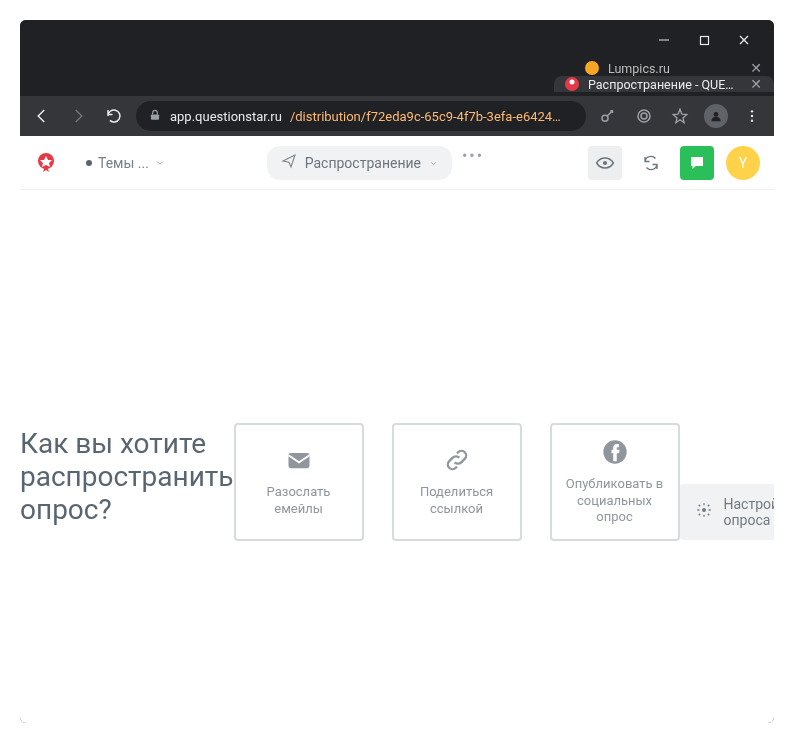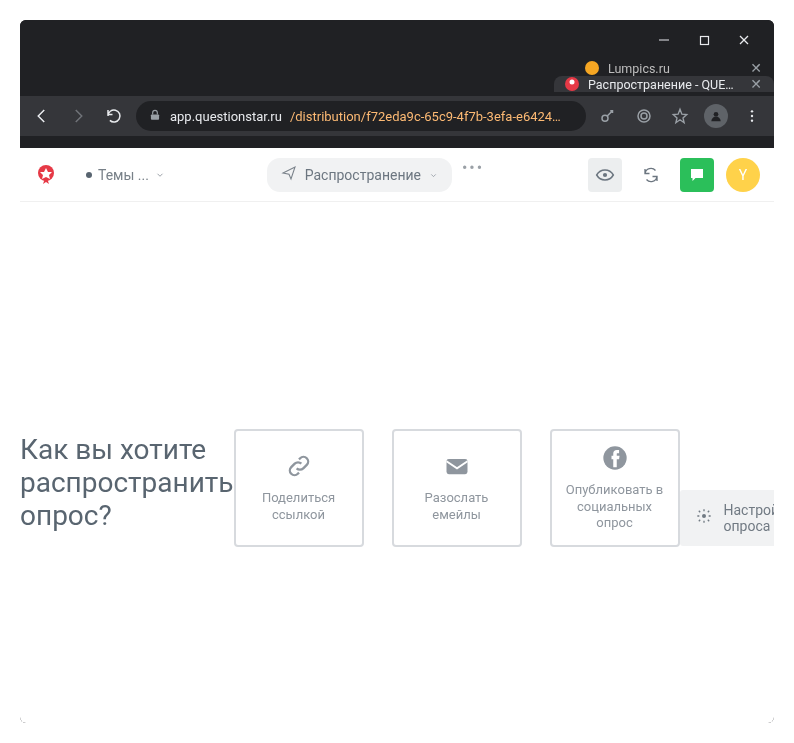--- a/index.html
+++ b/index.html
@@ -126,21 +126,20 @@
     background: #5f6368;
     display: flex; align-items: center; justify-content: center;
     color: #e8eaed;
   }
   
   .app {
     flex: 1;
     background: #fff;
     display: flex;
     flex-direction: column;
-    margin-top: 12px;
   }
   .app-header {
     height: 54px;
     display: flex;
     align-items: center;
     padding: 0 14px;
     gap: 12px;
     border-bottom: 1px solid #f0f0f0;
   }
   .logo {
@@ -408,33 +407,33 @@
       </div>
     </div>
 
     <div class="main">
       <h1 class="page-title">Как вы хотите распространить опрос?</h1>
 
       <div class="cards">
         <div class="card">
           <span>
             <svg viewBox="0 0 24 24">
-                <path d="M10 14a4 4 0 0 0 5.66 0l3-3a4 4 0 0 0-5.66-5.66l-1 1M14 10a4 4 0 0 0-5.66 0l-3 3a4 4 0 0 0 5.66 5.66l1-1" fill="none" stroke="#8f969e" stroke-width="2"></path>
-              </svg>
-          </span>
-          <span>Поделиться ссылкой</span>
-        </div>
-        <div class="card">
-          <span>
-            <svg viewBox="0 0 24 24">
                 <rect x="3" y="6" width="18" height="13" rx="2" fill="#8f969e"></rect>
                 <path d="M3 8l9 6 9-6" fill="none" stroke="#fff" stroke-width="1.6"></path>
               </svg>
           </span>
           <span>Разослать емейлы</span>
+        </div>
+        <div class="card">
+          <span>
+            <svg viewBox="0 0 24 24">
+                <path d="M10 14a4 4 0 0 0 5.66 0l3-3a4 4 0 0 0-5.66-5.66l-1 1M14 10a4 4 0 0 0-5.66 0l-3 3a4 4 0 0 0 5.66 5.66l1-1" fill="none" stroke="#8f969e" stroke-width="2"></path>
+              </svg>
+          </span>
+          <span>Поделиться ссылкой</span>
         </div>
         <div class="card">
           <span>
             <svg viewBox="0 0 24 24">
                 <circle cx="12" cy="12" r="10" fill="#8f969e"></circle>
                 <path d="M13.5 8h2V5.2h-2c-1.9 0-3 1.2-3 3V10H9v3h1.5v7h3v-7h2l.4-3h-2.4V8.5c0-.4.2-.5.5-.5z" fill="#fff"></path>
               </svg>
           </span>
           <span>Опубликовать в социальных опрос</span>
         </div>

